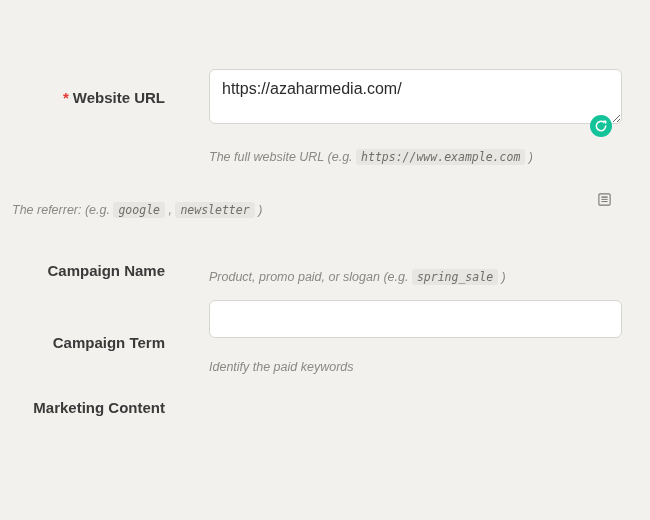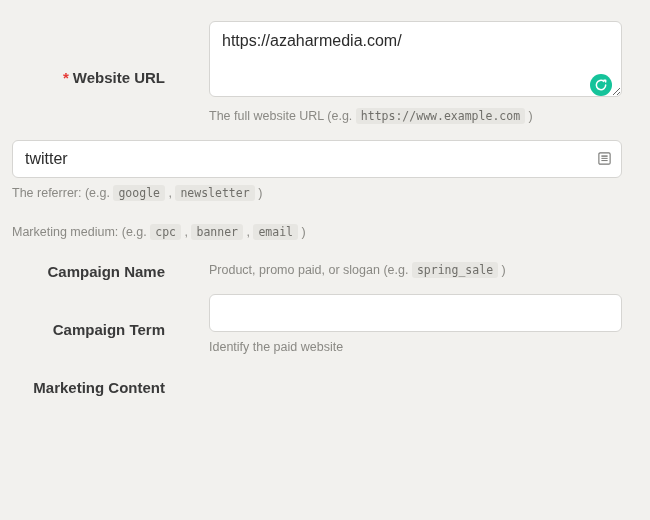--- a/index.html
+++ b/index.html
@@ -45,29 +45,31 @@
     border: 1px solid #d6d5d2;
     border-radius: 6px;
     background: #fff;
     font-size: 16px;
     color: #2b2b2b;
     padding: 9px 12px;
     font-family: inherit;
     outline: none;
   }
   textarea {
-    height: 76px;
+    height: 55px;
     resize: both;
     line-height: 1.3;
+    margin-top: 48px;
   }
   .helper {
     font-size: 12.5px;
     color: #8a8984;
-    margin-top: 6px;
+    margin-top: 20px;
     line-height: 1.5;
+    font-style: italic;
   }
   .helper code {
     font-family: "Menlo", "Consolas", monospace;
     font-size: 11.5px;
     background: #e7e6e2;
     border-radius: 3px;
     padding: 1px 5px;
     color: #6f6e69;
   }
   .grammarly-badge {
@@ -113,40 +115,36 @@
         </svg>
       </div>
       <div class="helper">
         <span>The full website URL (e.g. </span><code>https://www.example.com</code><span> )</span>
       </div>
     </div>
   </div>
 
   <div class="field-row">
     <div class="input-col">
-      <input type="text" value="twitter" style="">
       <span class="autofill-icon">
         <svg width="15" height="15" viewBox="0 0 24 24">
           <rect x="3" y="3" width="18" height="18" rx="2" fill="none" stroke="#7a7a78" stroke-width="1.8"></rect>
           <rect x="7" y="7" width="10" height="2.3" fill="#7a7a78"></rect>
           <rect x="7" y="11" width="10" height="1.6" fill="#7a7a78"></rect>
           <rect x="7" y="14.5" width="10" height="1.6" fill="#7a7a78"></rect>
         </svg>
       </span>
       <div class="helper">
         <span>The referrer: (e.g. </span><code>google</code><span> , </span><code>newsletter</code><span> )</span>
       </div>
     </div>
   </div>
 
   <div class="field-row">
     <div class="input-col">
-      <div class="helper">
-        <span>Marketing medium: (e.g. </span><code>cpc</code><span> , </span><code>banner</code><span> , </span><code>email</code><span> )</span>
-      </div>
     </div>
   </div>
 
   <div class="field-row">
     <div class="label-col">
       <span>Campaign Name</span>
     </div>
     <div class="input-col">
       <div class="helper">
         <span>Product, promo paid, or slogan (e.g. </span><code>spring_sale</code><span> )</span>
@@ -154,21 +152,21 @@
     </div>
   </div>
 
   <div class="field-row">
     <div class="label-col">
       <span>Campaign Term</span>
     </div>
     <div class="input-col">
       <input type="text" value="" style="">
       <div class="helper">
-        <span>Identify the paid website</span>
+        <span>Identify the paid keywords</span>
       </div>
     </div>
   </div>
 
   <div class="field-row">
     <div class="label-col">
       <span>Marketing Content</span>
     </div>
   </div>
 

